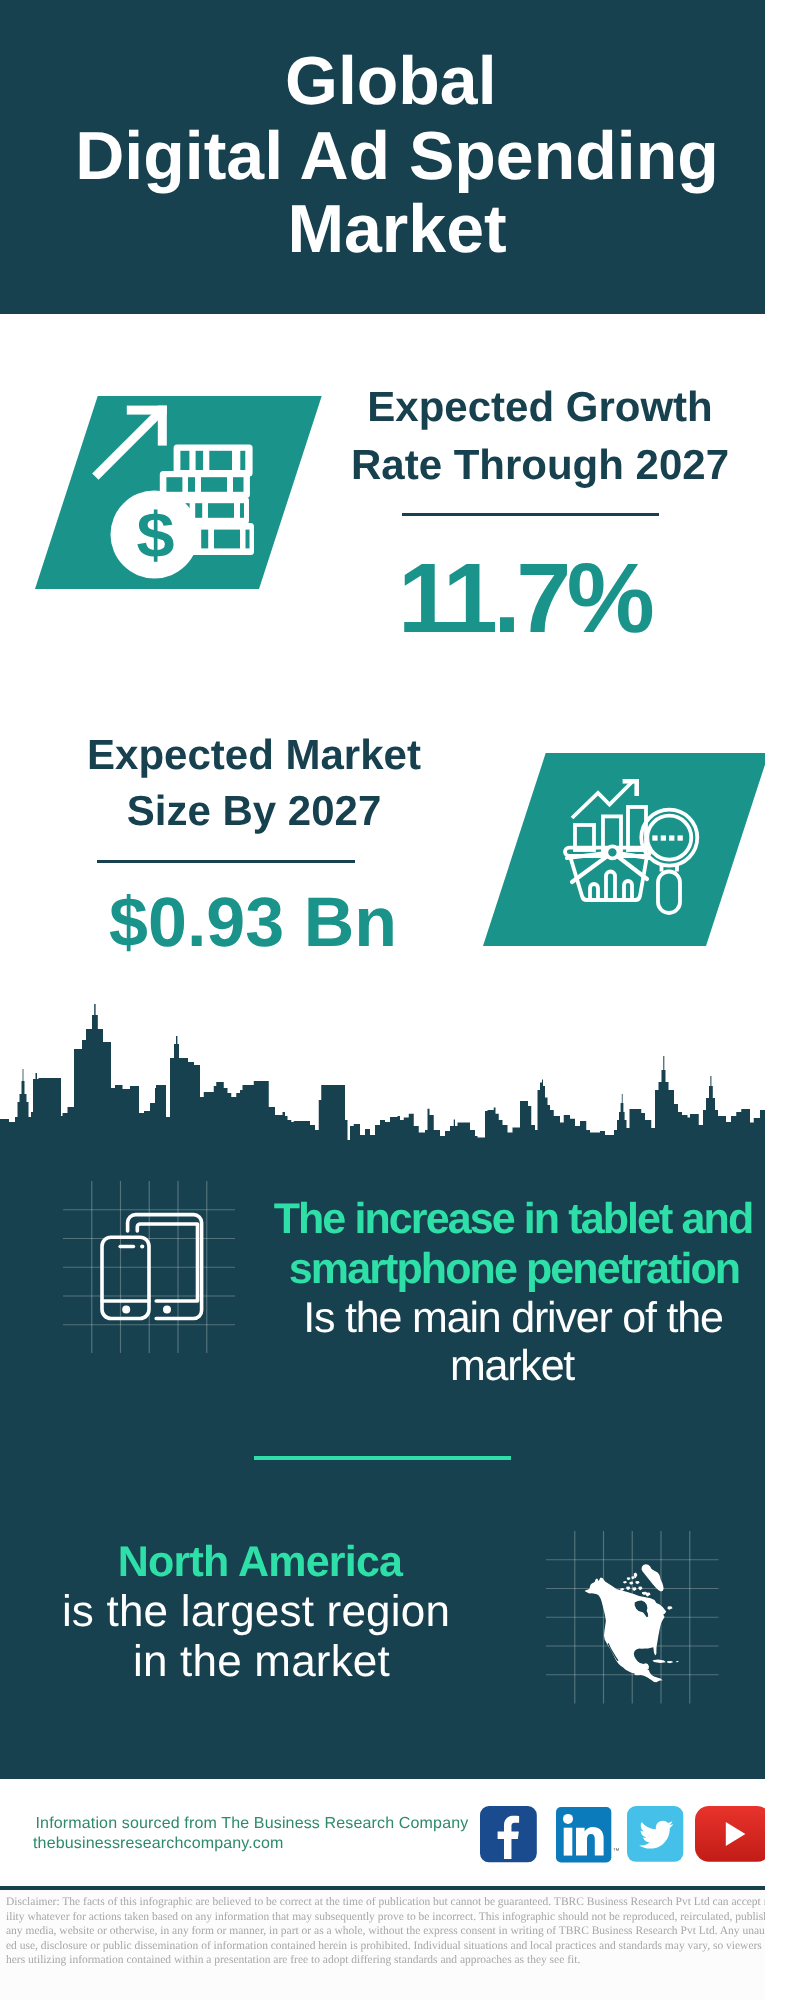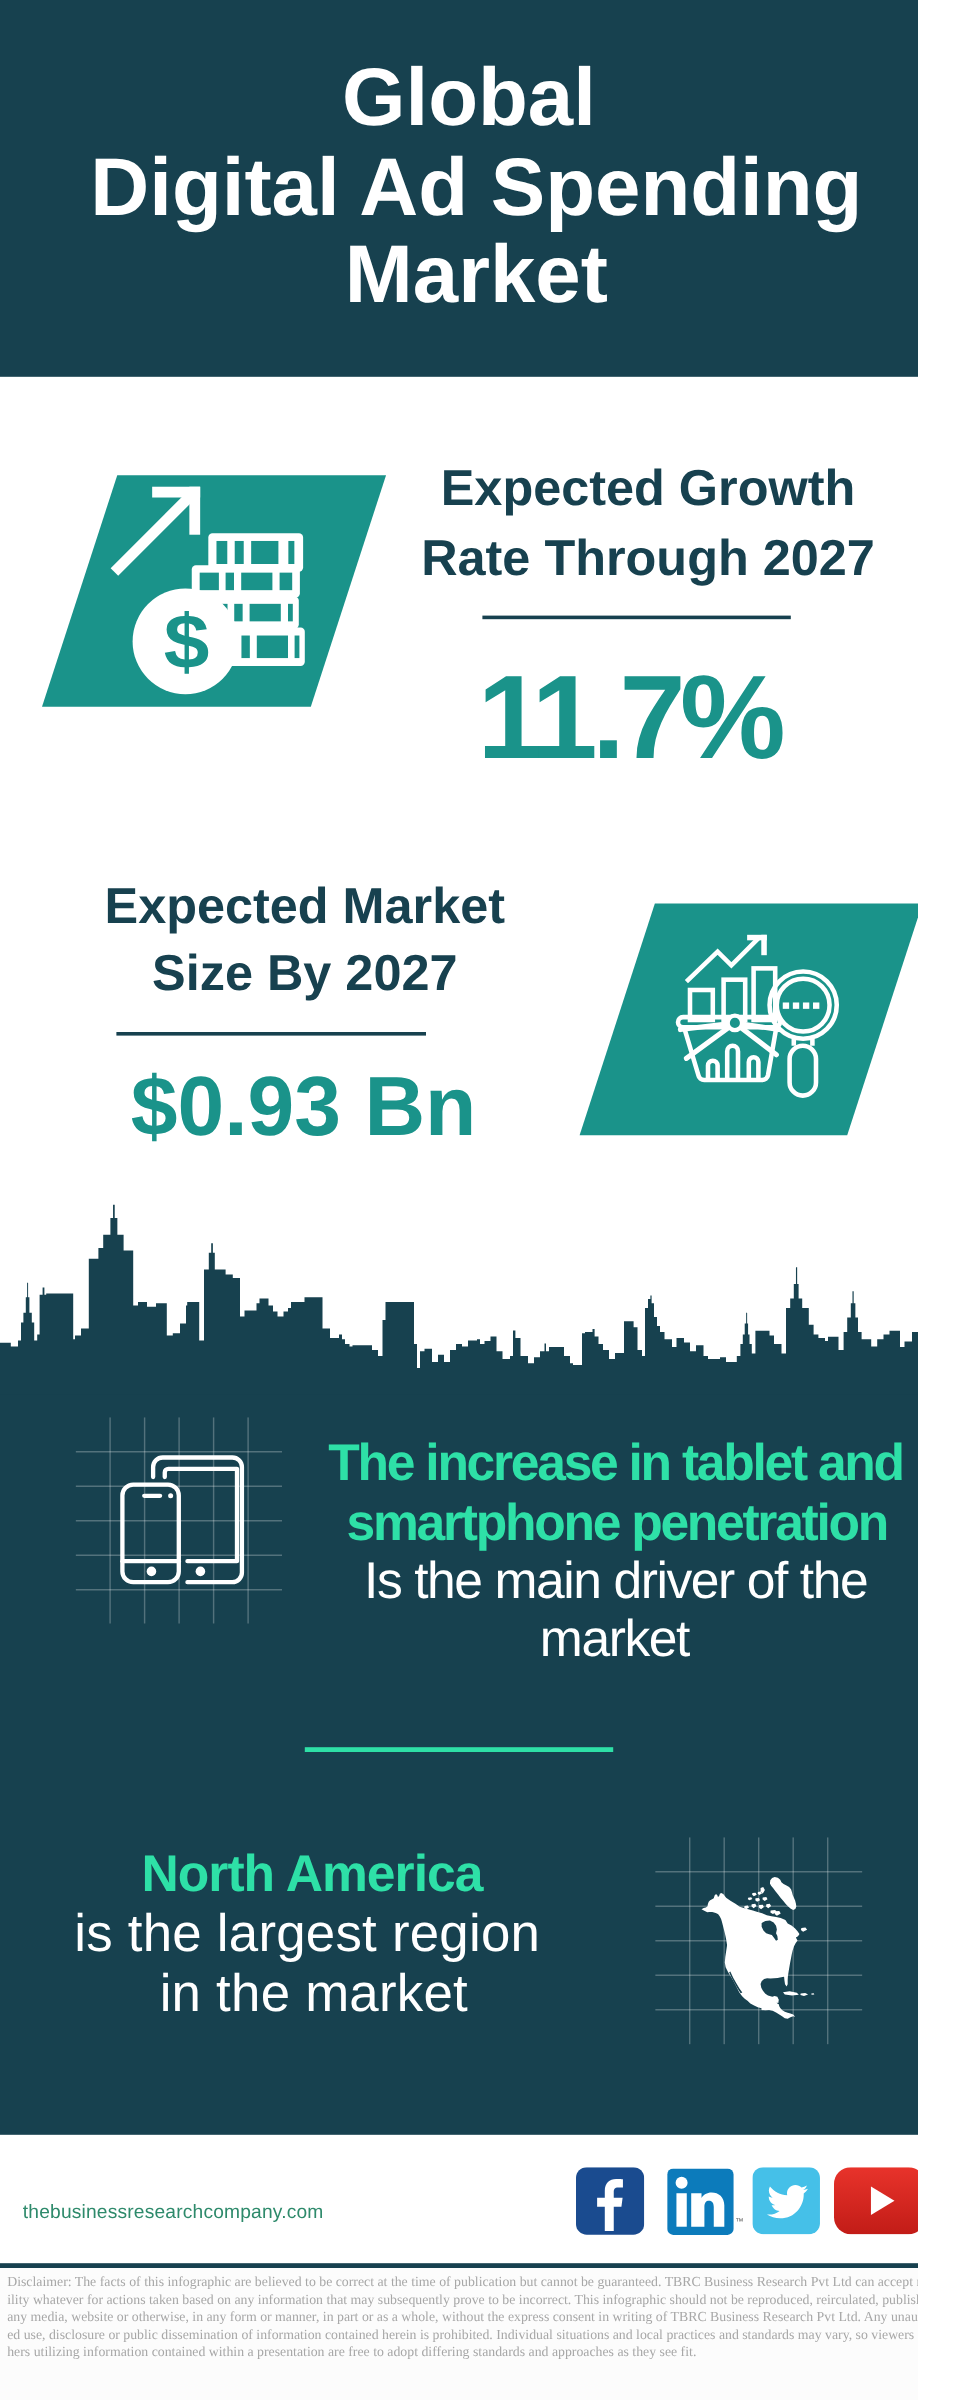--- a/index.html
+++ b/index.html
@@ -208,21 +208,22 @@
     <g fill="#17414f">
       <path d="M 56.7,47.5 L 59.8,45.9 L 63.6,45.5 L 66.7,47.1 L 68.7,49.8 L 69.4,52.9 L 68.7,56.0 L 69.8,58.3 L 70.2,61.4 L 68.7,62.2 L 67.1,59.9 L 65.2,57.6 L 62.9,56.8 L 60.5,56.0 L 58.2,53.7 L 56.7,50.6 Z"></path>
       <path d="M 30.6,88.0 L 33.0,93.2 L 35.6,97.8 L 38.2,102.0 L 40.6,105.4 L 39.2,106.0 L 36.4,101.6 L 33.8,97.0 L 31.4,92.4 L 29.6,88.6 Z"></path>
     </g>
   </svg>
 
   <div class="para-line hl" style="top:1541.1px;letter-spacing:-0.8px;transform:translateX(-140px)">North America</div>
   <div class="para-line rs" style="top:1590.3px;font-size:44px;line-height:44px;letter-spacing:0.2px;transform:translateX(-144px)">is the largest region</div>
   <div class="para-line rs" style="top:1639.9px;font-size:44px;line-height:44px;letter-spacing:0.2px;transform:translateX(-138.5px)">in the market</div>
 
-  <div class="tiny" style="left:19px; top:1835.7px;text-align:right;">thebusinessresearchcompany.com</div>
+  <div class="tiny" style="left:35.5px; top:1815.5px;">Information sourced from The Business Research Company</div>
+  <div class="tiny" style="left:33px; top:1835.7px;text-align:right;">thebusinessresearchcompany.com</div>
 
   <div class="abs" style="left:479.8px; top:1805.5px;">
     <svg width="57" height="57" viewBox="0 0 57 57" style="position:absolute;left:0;top:0">
       <rect x="0" y="0" width="56.8" height="56.3" rx="9" fill="#1a4b8f"></rect>
       <g transform="translate(1.4,3.6) scale(0.9)">
           <path d="M 33.4,55 L 33.4,32.6 L 40.5,32.6 L 41.6,24.2 L 33.4,24.2 L 33.4,18.8
                C 33.4,16.4 34.1,14.7 37.6,14.7 L 41.9,14.7 L 41.9,7.2
                C 41.1,7.1 38.6,6.9 35.6,6.9 C 29.4,6.9 25.1,10.7 25.1,17.7 L 25.1,24.2
                L 18,24.2 L 18,32.6 L 25.1,32.6 L 25.1,55 Z" fill="#ffffff"></path>
         </g>

